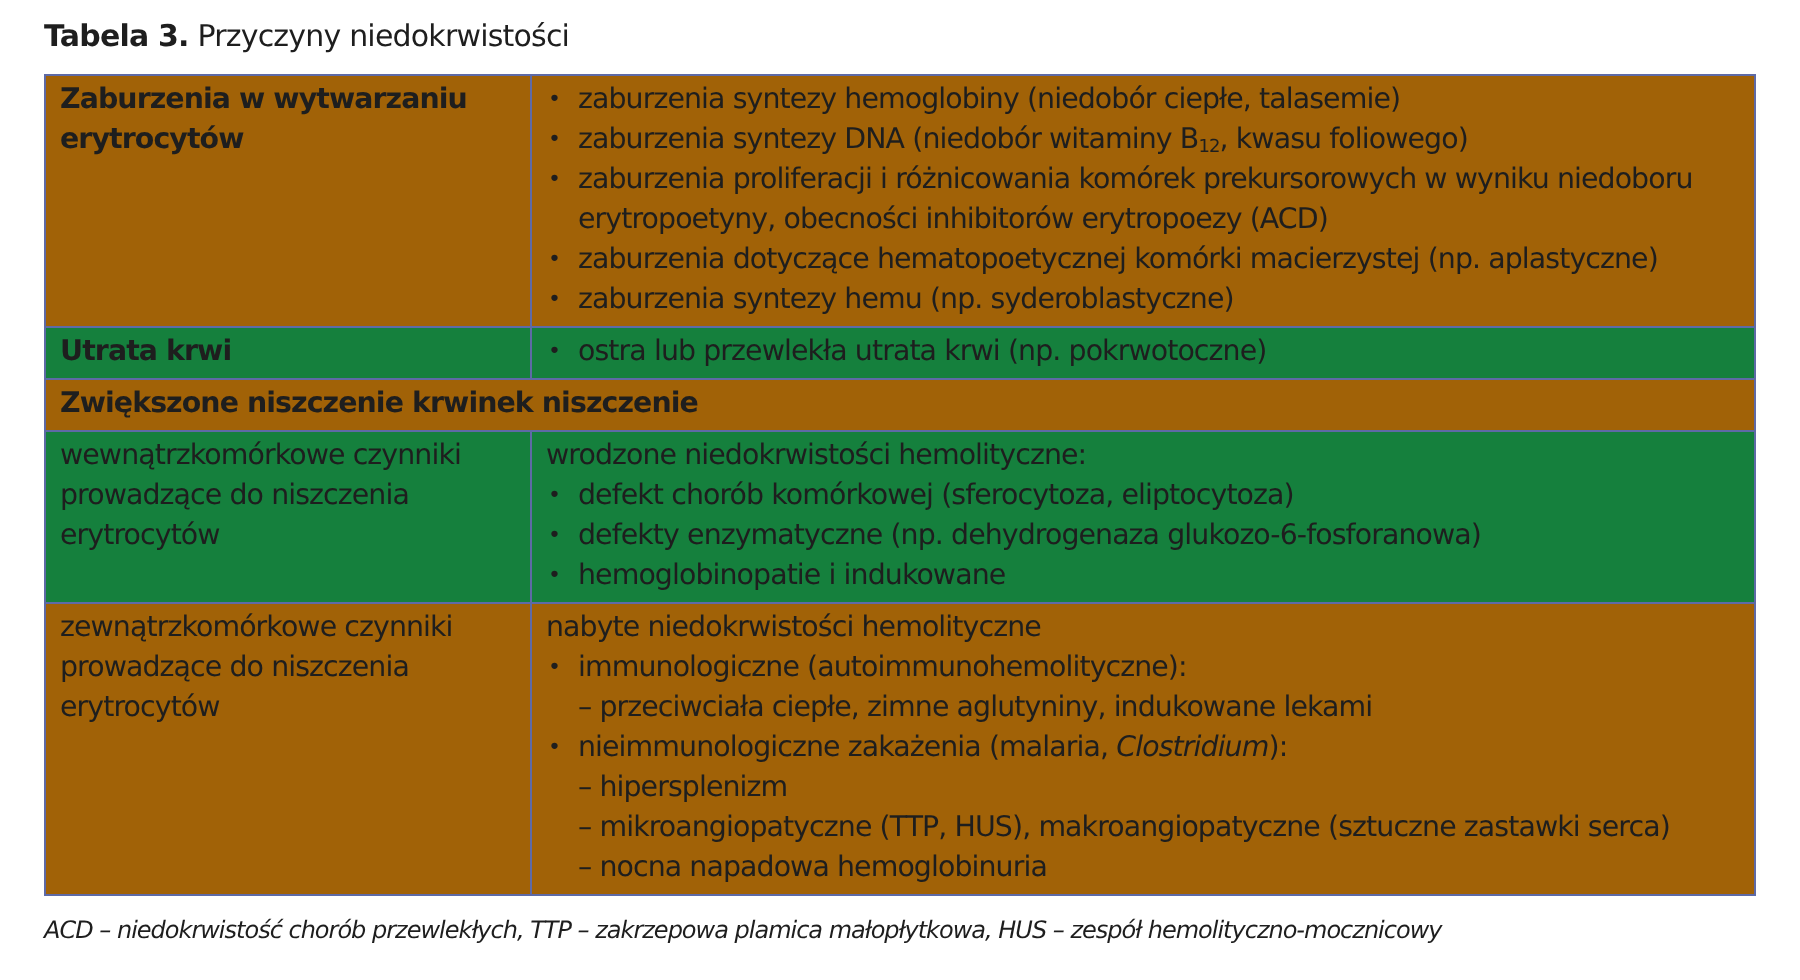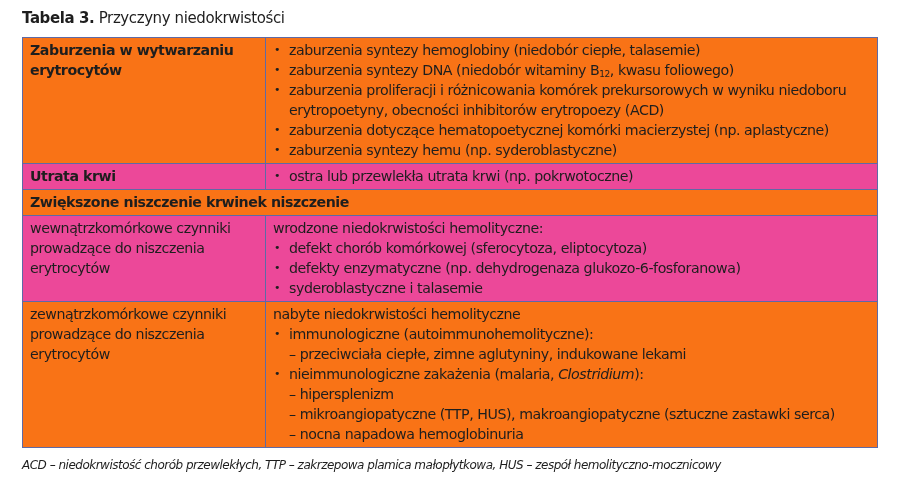--- a/index.html
+++ b/index.html
@@ -15,22 +15,22 @@
     table.t {
       position: absolute; left: 22px; top: 37px;
       width: 856px; border-collapse: collapse;
       font-size: 14.2px; letter-spacing: -0.45px; line-height: 20px;
     }
     table.t td {
       border: 1.6px solid #5e6aa6; vertical-align: top;
       padding: 2px 7px 3px 7px;
     }
     table.t td.left { width: 228px; }
-    .shade { background: #f97316; }
-    .white { background: #ec4899; }
+    .shade { background: #a16207; }
+    .white { background: #15803d; }
     .bold { font-weight: bold; }
     ul { margin: 0; padding: 0; list-style: none; }
     li.b { position: relative; padding-left: 16px; }
     li.b::before {
       content: "\2022"; position: absolute; left: 1px; top: 0; font-size: 11px;
     }
     sub { font-size: 9px; vertical-align: -2px; line-height: 0; }
     .foot {
       position: absolute; left: 22px; top: 458px;
       font-size: 12px; font-style: italic; letter-spacing: -0.5px;
@@ -68,21 +68,21 @@
   <tr class="shade">
     <td colspan="2" class="bold">Zwiększone niszczenie krwinek niszczenie</td>
   </tr>
   <tr class="white">
     <td class="left">wewnątrzkomórkowe czynniki prowadzące do niszczenia erytrocytów</td>
     <td>
       <div>wrodzone niedokrwistości hemolityczne:</div>
       <ul>
         <li class="b">defekt chorób komórkowej (sferocytoza, eliptocytoza)</li>
         <li class="b">defekty enzymatyczne (np. dehydrogenaza glukozo-6-fosforanowa)</li>
-        <li class="b">syderoblastyczne i talasemie</li>
+        <li class="b">hemoglobinopatie i indukowane</li>
       </ul>
     </td>
   </tr>
   <tr class="shade">
     <td class="left">zewnątrzkomórkowe czynniki prowadzące do niszczenia erytrocytów</td>
     <td>
       <div>nabyte niedokrwistości hemolityczne</div>
       <ul>
         <li class="b">
           <div>immunologiczne (autoimmunohemolityczne):</div>

